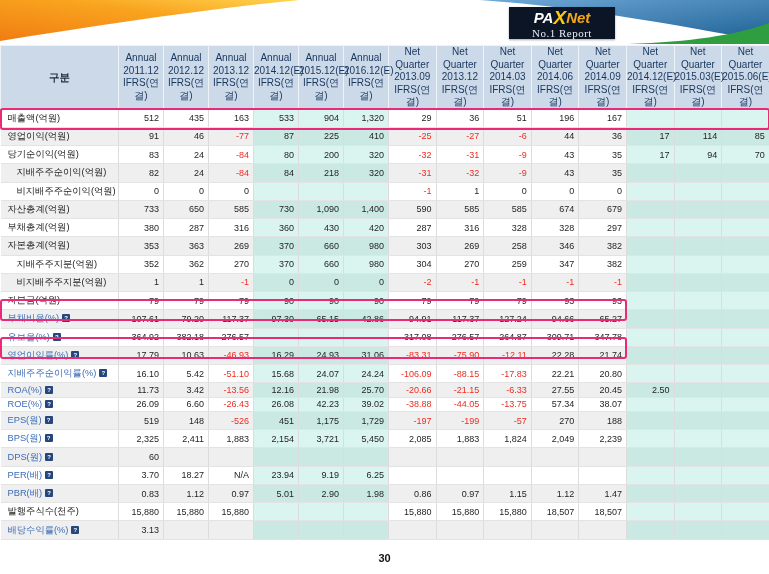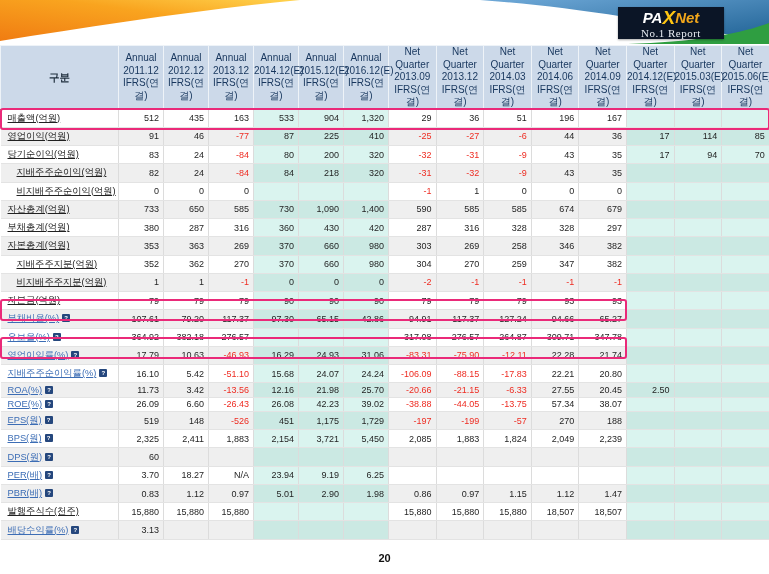--- a/index.html
+++ b/index.html
@@ -1,40 +1,40 @@
 <!DOCTYPE html>
 <html><head>
 <meta charset="utf-8">
 <style>
   html,body{margin:0;padding:0;background:#ffffff;}
   body{width:769px;height:574px;overflow:hidden;font-family:"Liberation Sans",sans-serif;position:relative;}
 
   
-  #banner{position:absolute;left:0;top:0;width:724px;height:44px;background:#ffffff;}
+  #banner{position:absolute;left:0;top:0;width:615px;height:44px;background:#ffffff;}
   #banner svg{position:absolute;left:0;top:0;}
   #logo-box{position:absolute;right:0;top:7px;width:106px;height:32px;background:#0b1526;
     display:flex;flex-direction:column;align-items:center;justify-content:center;line-height:1;
     box-shadow:0 1px 2px rgba(0,0,0,.35);}
   #logo-line1{font-style:italic;font-weight:bold;letter-spacing:0;}
   .lg-pa{color:#ffffff;font-size:15px;}
   .lg-x{color:#ffc612;font-size:19px;position:relative;top:1px;}
   .lg-net{color:#f2a71b;font-size:15px;}
   #logo-tag{color:#e9edf3;font-size:11px;margin-top:2px;font-family:"Liberation Serif",serif;letter-spacing:.5px;}
 
   
   #table-wrap{position:absolute;left:0;top:45px;width:769px;}
   table{border-collapse:collapse;table-layout:fixed;width:769px;height:495px;
     border-top:1px solid #8a8a8a;border-bottom:1px solid #bdbdbd;}
   thead th{background:#ccd9e9;color:#17365d;font-size:10px;font-weight:normal;
     border:1px solid #eef3f8;border-bottom:1px solid #8a8a8a;vertical-align:middle;
     height:44px;line-height:1.25;padding:0;}
   thead th.corner{font-size:10.5px;font-weight:bold;color:#1c2b3a;}
   tbody td{font-size:9px;color:#1f1f1f;border-right:1px solid #dcdcdc;border-bottom:1px solid #e3e3e3;
     text-align:right;padding:0 4px 0 0;white-space:nowrap;overflow:hidden;}
-  tbody td.lbl{text-align:left;padding:0 0 0 7px;font-size:9.3px;color:#222222;text-decoration:underline;}
+  tbody td.lbl{text-align:left;padding:0 0 0 7px;font-size:9.3px;color:#222222;}
   tbody td.lbl.ind{padding-left:16px;}
   tbody td.lbl.blue{color:#3c6db5;}
   tbody tr.stripe td{background:#efefef;}
   tbody td.teal{background:#daf4ef;}
   tbody tr.stripe td.teal{background:#cbe9e3;}
   tbody td.neg{color:#ee2c22;}
   .info-chip{display:inline-block;width:8px;height:8px;background:#25477d;color:#ffffff;
     font-size:6px;line-height:8px;text-align:center;border-radius:1px;margin-left:3px;
     vertical-align:1px;font-weight:bold;}
   .hl-box{position:absolute;border:2px solid #ea2a79;border-radius:3px;pointer-events:none;}
@@ -574,14 +574,14 @@
           <td class="teal"></td>
         </tr>
       </tbody>
   </table>
 <div class="hl-box" style="top: 63px; left: 0px; height: 18px; width: 766px;"></div>
     <div class="hl-box" style="top: 254px; left: 0px; height: 18px; width: 623px;"></div>
     <div class="hl-box" style="top: 292px; left: 0px; height: 18px; width: 623px;"></div>
   </div>
 
 <div id="footer">
-  <span id="page-number">20</span>
+  <span id="page-number">30</span>
 </div>
 
 </body></html>

